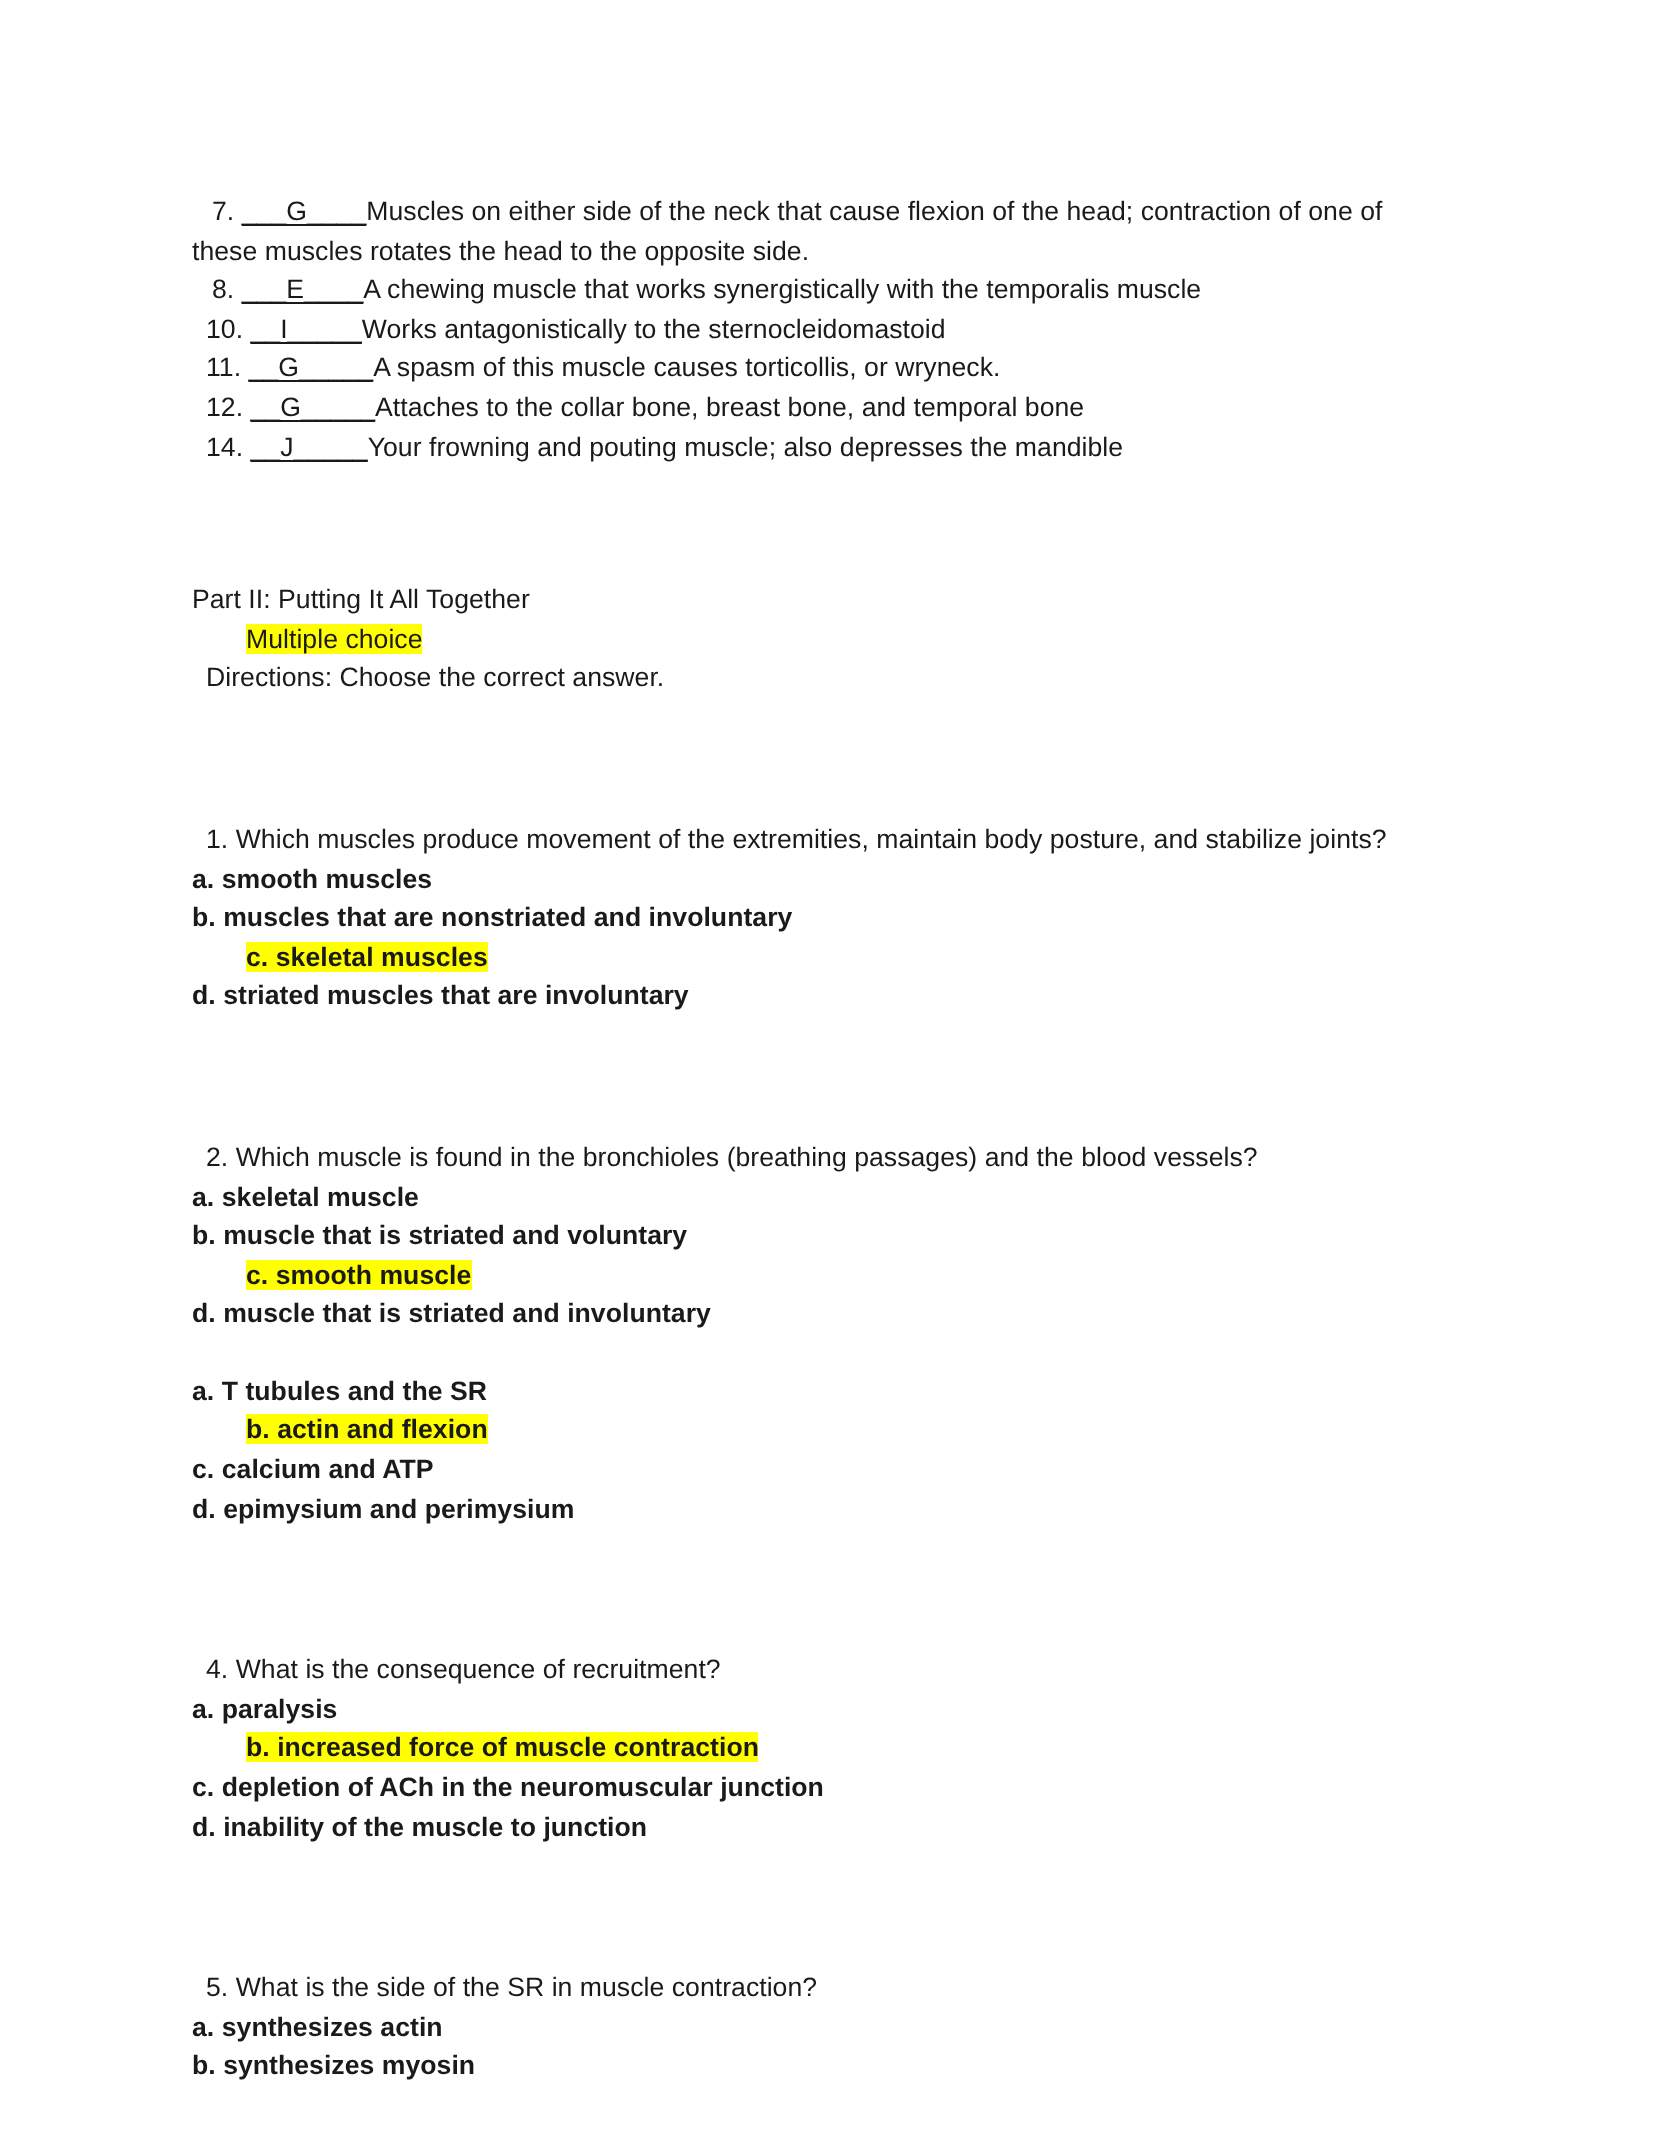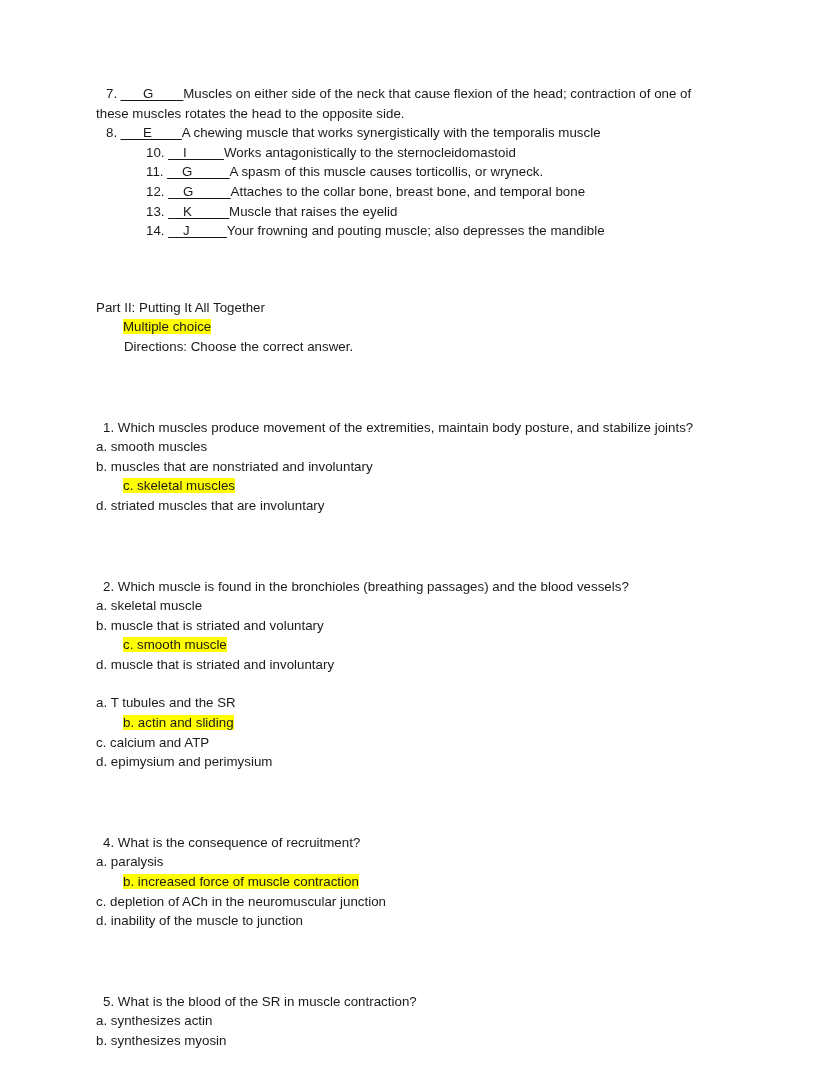--- a/index.html
+++ b/index.html
@@ -12,70 +12,68 @@
     width: 828px;
     height: 1071px;
     background: #ffffff;
     overflow: hidden;
     font-family: "Liberation Sans", sans-serif;
     color: #1a1a1a;
   }
   .content {
     position: absolute;
     left: 96px;
-    top: 84px;
+    top: 96px;
     width: 620px;
   }
   .line {
     font-size: 13.3px;
     line-height: 19.6px;
     white-space: pre-wrap;
     letter-spacing: 0.02px;
   }
   
   .match-item {
     text-indent: 10px;
   }
   .match-item.wide {
     text-indent: 7px;
-    margin-left: 43px;
   }
   
   .spacer-lg { height: 57px; }
   .spacer-md { height: 19px; }
   .spacer-sm { height: 19px; }
-  .indent-1 { text-indent: 7px; margin-left: 21px; }
+  .indent-1 { text-indent: 7px; }
   .hl {
     background: #ffff00;
     box-decoration-break: clone;
     margin-left: 27px;
     -webkit-box-decoration-break: clone;
   }
   .q-block { }
   .q-stem { text-indent: 7px; margin-top: 42px; }
-  .q-choice { text-indent: 0px; }
+  .q-choice { text-indent: 0px; font-weight: bold; }
   .blank {
     text-decoration: underline;
     text-decoration-thickness: 1px;
     text-underline-offset: 2px;
   }
 </style>
 </head>
 <body>
 
 <div class="page">
   <div class="content">
 
     <div id="matching-list">
         <div class="line match-item"><span>7.</span> <span class="blank">___G____</span><span>Muscles on either side of the neck that cause flexion of the head; contraction of one of these muscles rotates the head to the opposite side.</span></div>
         <div class="line match-item"><span>8.</span> <span class="blank">___E____</span><span>A chewing muscle that works synergistically with the temporalis muscle</span></div>
         <div class="line match-item wide"><span>10.</span> <span class="blank">__I_____</span><span>Works antagonistically to the sternocleidomastoid</span></div>
         <div class="line match-item wide"><span>11.</span> <span class="blank">__G_____</span><span>A spasm of this muscle causes torticollis, or wryneck.</span></div>
         <div class="line match-item wide"><span>12.</span> <span class="blank">__G_____</span><span>Attaches to the collar bone, breast bone, and temporal bone</span></div>
-        <div class="line match-item wide"><span>13.</span> <span class="blank">__K_____</span><span>Muscle that raises the eyelid</span></div>
         <div class="line match-item wide"><span>14.</span> <span class="blank">__J_____</span><span>Your frowning and pouting muscle; also depresses the mandible</span></div>
       </div>
 
     <div class="spacer-lg"></div>
 
     <div class="line">Part II: Putting It All Together</div>
     <div class="line"><span class="hl">Multiple choice</span></div>
     <div class="line indent-1">Directions: Choose the correct answer.</div>
 
     <div class="spacer-md"></div>
@@ -92,34 +90,34 @@
         <div class="q-block">
           <div class="line q-stem"><span>2.</span> <span>Which muscle is found in the bronchioles (breathing passages) and the blood vessels?</span></div>
           <div class="line q-choice"><span><span>a.</span> <span>skeletal muscle</span></span></div>
           <div class="line q-choice"><span><span>b.</span> <span>muscle that is striated and voluntary</span></span></div>
           <div class="line q-choice"><span class="hl"><span>c.</span> <span>smooth muscle</span></span></div>
           <div class="line q-choice"><span><span>d.</span> <span>muscle that is striated and involuntary</span></span></div>
         </div>
         <div class="spacer-sm"></div>
         <div class="q-block">
           <div class="line q-choice"><span><span>a.</span> <span>T tubules and the SR</span></span></div>
-          <div class="line q-choice"><span class="hl"><span>b.</span> <span>actin and sliding</span></span></div>
+          <div class="line q-choice"><span class="hl"><span>b.</span> <span>actin and flexion</span></span></div>
           <div class="line q-choice"><span><span>c.</span> <span>calcium and ATP</span></span></div>
           <div class="line q-choice"><span><span>d.</span> <span>epimysium and perimysium</span></span></div>
         </div>
         <div class="spacer-sm"></div>
         <div class="q-block">
           <div class="line q-stem"><span>4.</span> <span>What is the consequence of recruitment?</span></div>
           <div class="line q-choice"><span><span>a.</span> <span>paralysis</span></span></div>
           <div class="line q-choice"><span class="hl"><span>b.</span> <span>increased force of muscle contraction</span></span></div>
           <div class="line q-choice"><span><span>c.</span> <span>depletion of ACh in the neuromuscular junction</span></span></div>
           <div class="line q-choice"><span><span>d.</span> <span>inability of the muscle to junction</span></span></div>
         </div>
         <div class="spacer-sm"></div>
         <div class="q-block">
-          <div class="line q-stem"><span>5.</span> <span>What is the blood of the SR in muscle contraction?</span></div>
+          <div class="line q-stem"><span>5.</span> <span>What is the side of the SR in muscle contraction?</span></div>
           <div class="line q-choice"><span><span>a.</span> <span>synthesizes actin</span></span></div>
           <div class="line q-choice"><span><span>b.</span> <span>synthesizes myosin</span></span></div>
         </div>
       </div>
 
   </div>
 </div>
 
 </body></html>

